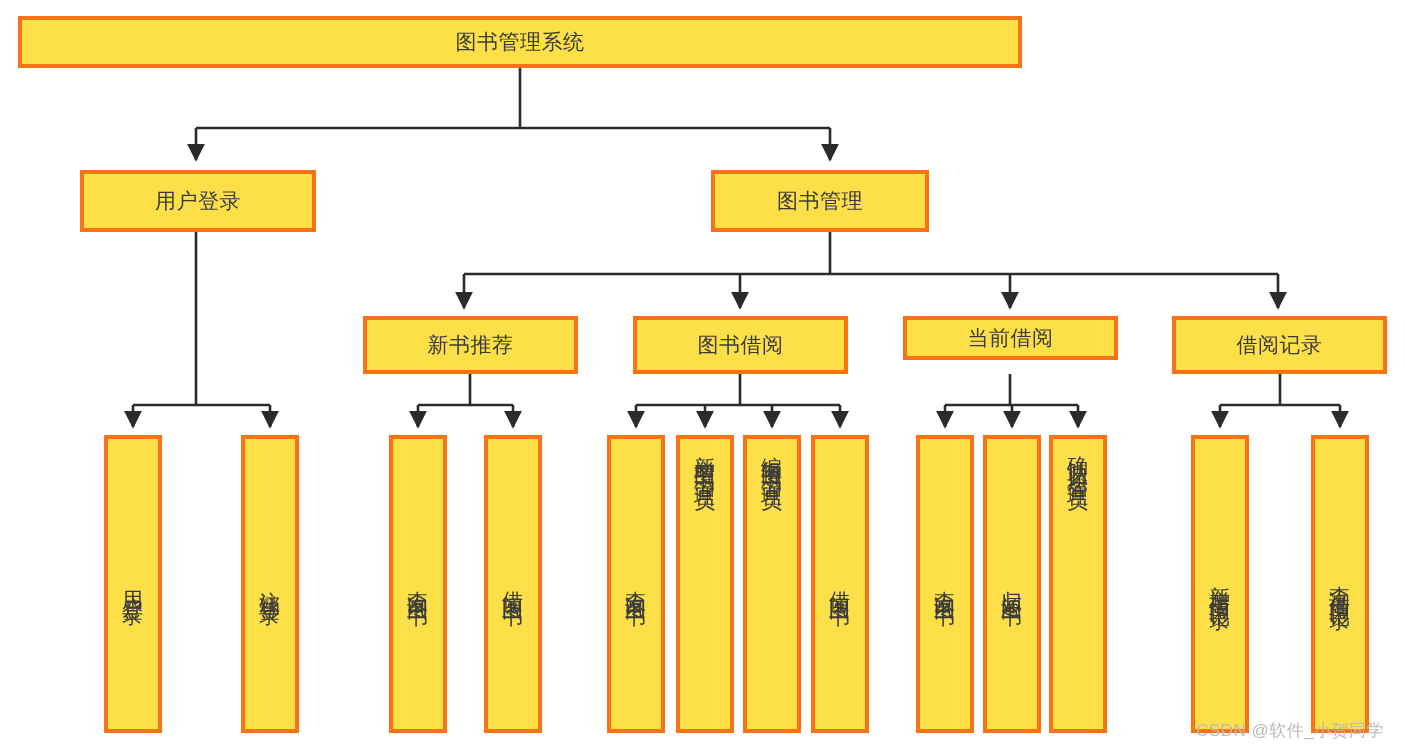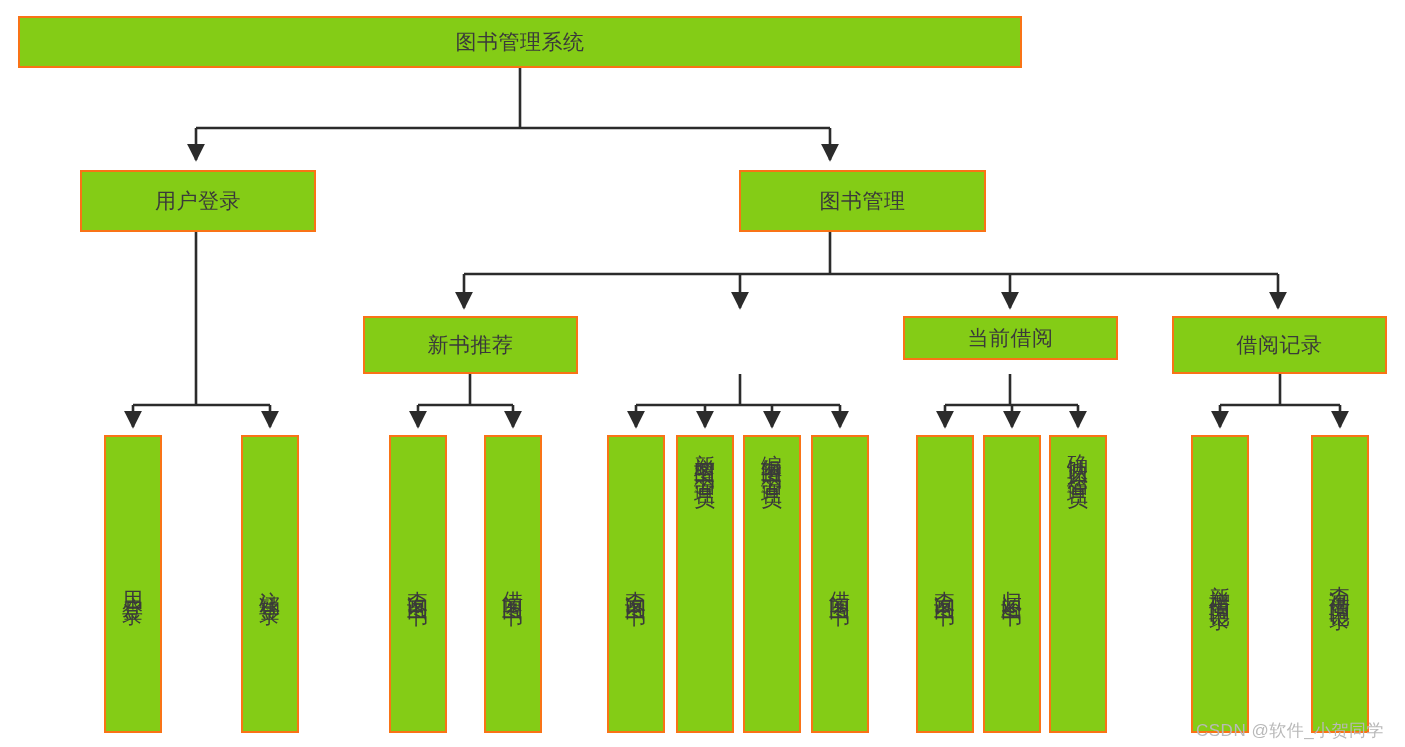--- a/index.html
+++ b/index.html
@@ -21,22 +21,22 @@
     position: absolute;
     left: 0;
     top: 0;
     width: 1405px;
     height: 747px;
     pointer-events: none;
   }
   .node {
     position: absolute;
     box-sizing: border-box;
-    background: #84cc16;
-    border: 2px solid #f97316;
+    background: #fde047;
+    border: 4px solid #f97316;
     display: flex;
     align-items: center;
     justify-content: center;
     overflow: hidden;
   }
   .node-label {
     color: #3a3a3a;
     font-size: 21px;
     line-height: 1.05;
     letter-spacing: 0.5px;
@@ -128,28 +128,31 @@
   </svg>
 
   <div class="node" style="left:18px; top:16px; width:1004px; height:52px;">
     <span class="node-label">图书管理系统</span>
   </div>
 
   <div class="node" style="left:80px; top:170px; width:236px; height:62px;">
     <span class="node-label">用户登录</span>
   </div>
 
-  <div class="node" style="left:711px; top:170px; width:247px; height:62px;margin-left:28px;">
+  <div class="node" style="left:711px; top:170px; width:218px; height:62px;">
     <span class="node-label">图书管理</span>
   </div>
 
   <div class="node" style="left:363px; top:316px; width:215px; height:58px;">
     <span class="node-label">新书推荐</span>
   </div>
 
+  <div class="node" style="left:633px; top:316px; width:215px; height:58px;">
+    <span class="node-label">图书借阅</span>
+  </div>
 
   <div class="node" style="left:903px; top:316px; width:215px; height:44px;">
     <span class="node-label">当前借阅</span>
   </div>
 
   <div class="node" style="left:1172px; top:316px; width:215px; height:58px;">
     <span class="node-label">借阅记录</span>
   </div>
 
   <div class="node vertical center-v" style="left:104px; top:435px; width:58px; height:298px;">

